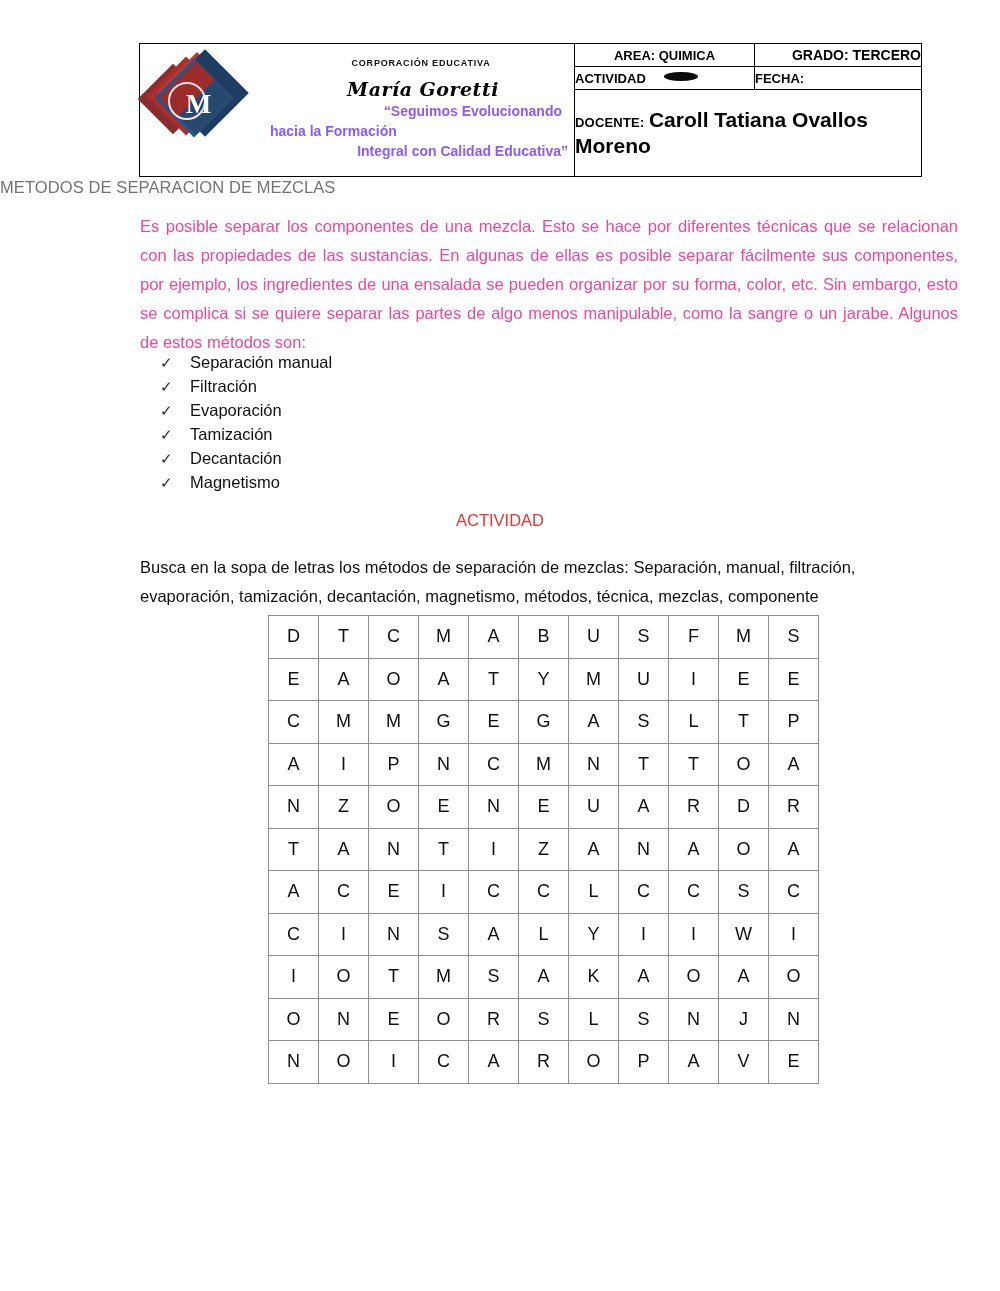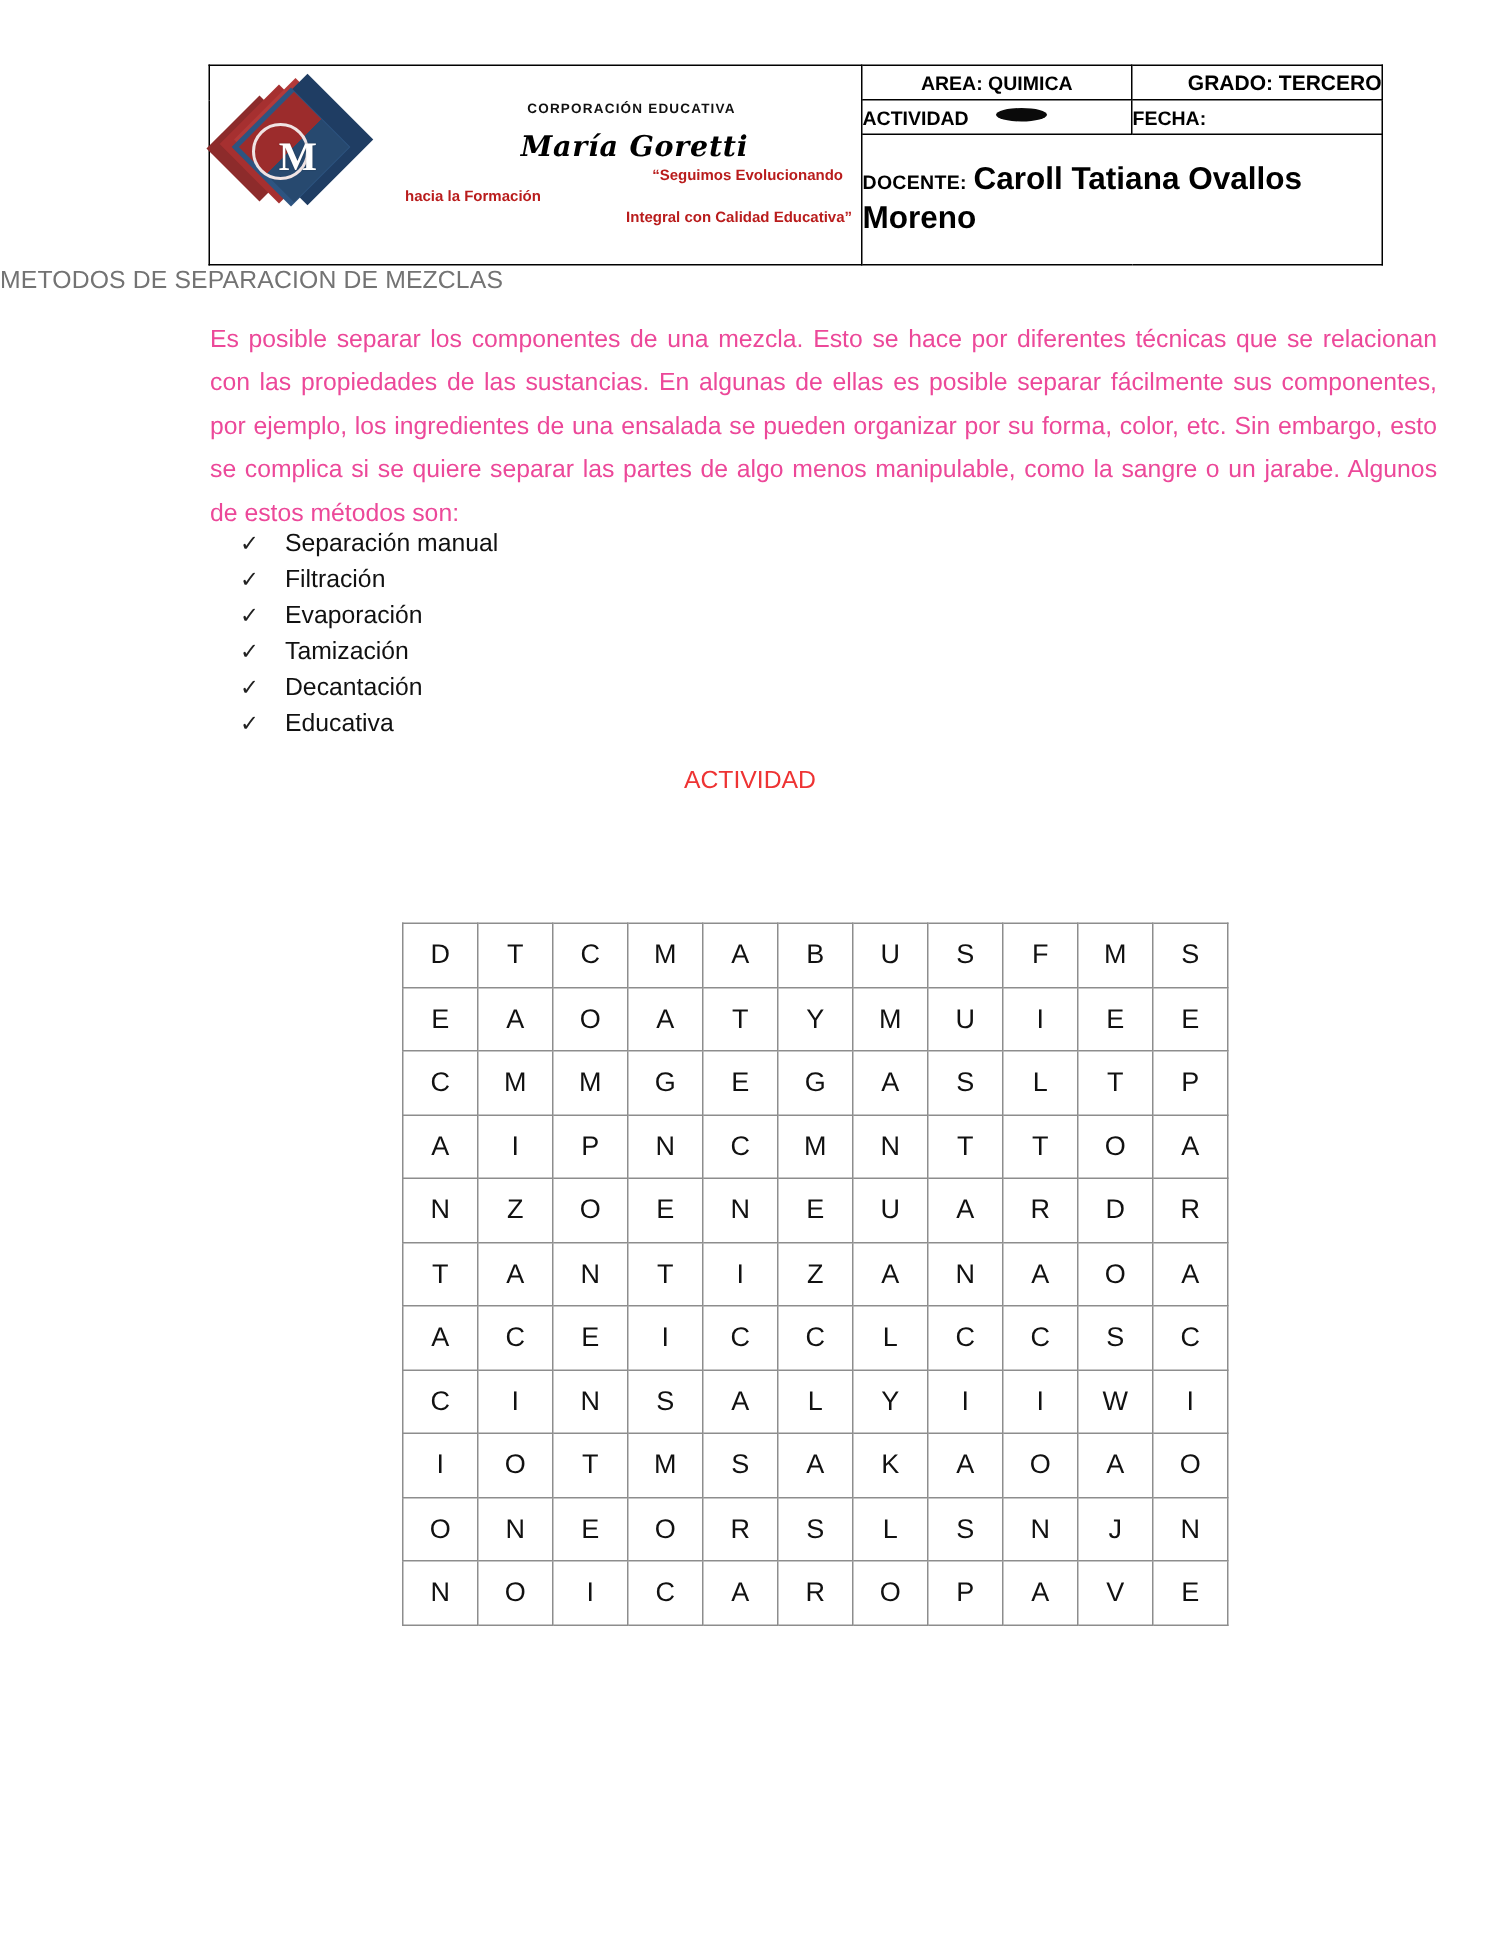--- a/index.html
+++ b/index.html
@@ -102,24 +102,24 @@
     font-weight: bold;
     font-size: 19px;
     text-align: center;
     letter-spacing: 0.5px;
     line-height: 1.05;
     padding-left: 24px;
     margin-bottom: 2px;
     margin-top: 12px;
   }
   .motto {
-    font-size: 10px;
+    font-size: 14px;
     font-weight: bold;
     line-height: 1.42;
-    color: #b91c1c;
+    color: #8b5cf6;
   }
   .motto .l1 { display: block; text-align: right; padding-right: 6px; }
   .motto .l2 { display: block; text-align: left;  padding-left: 16px; }
   .motto .l3 { display: block; text-align: right;  padding-left: 48px; }
 
   .cell-area    { width: 180px; height: 23px; text-align: center; font-size: 13px; font-weight: bold; }
   .cell-grado   { width: 167px; height: 23px; text-align: right;   font-size: 14px; font-weight: bold; padding-left: 7px; }
   .cell-act     { height: 23px; text-align: left; font-size: 13px; font-weight: bold; padding-left: 7px; position: relative; }
   .cell-fecha   { height: 23px; text-align: left; font-size: 13px; font-weight: bold; padding-left: 7px; }
 
@@ -295,25 +295,26 @@
     <li>
       <span class="chk">✓</span>
       <span>Tamización</span>
     </li>
     <li>
       <span class="chk">✓</span>
       <span>Decantación</span>
     </li>
     <li>
       <span class="chk">✓</span>
-      <span>Educativa</span>
+      <span>Magnetismo</span>
     </li>
   </ul>
 
   <div class="act-title">ACTIVIDAD</div>
+  <div class="instructions">Busca en la sopa de letras los métodos de separación de mezclas: Separación, manual, filtración, evaporación, tamización, decantación, magnetismo, métodos, técnica, mezclas, componente</div>
 
   <div class="grid-wrap">
     <table class="wordsearch">
       <tbody id="ws-body">
           <tr>
             <td>D</td>
             <td>T</td>
             <td>C</td>
             <td>M</td>
             <td>A</td>

